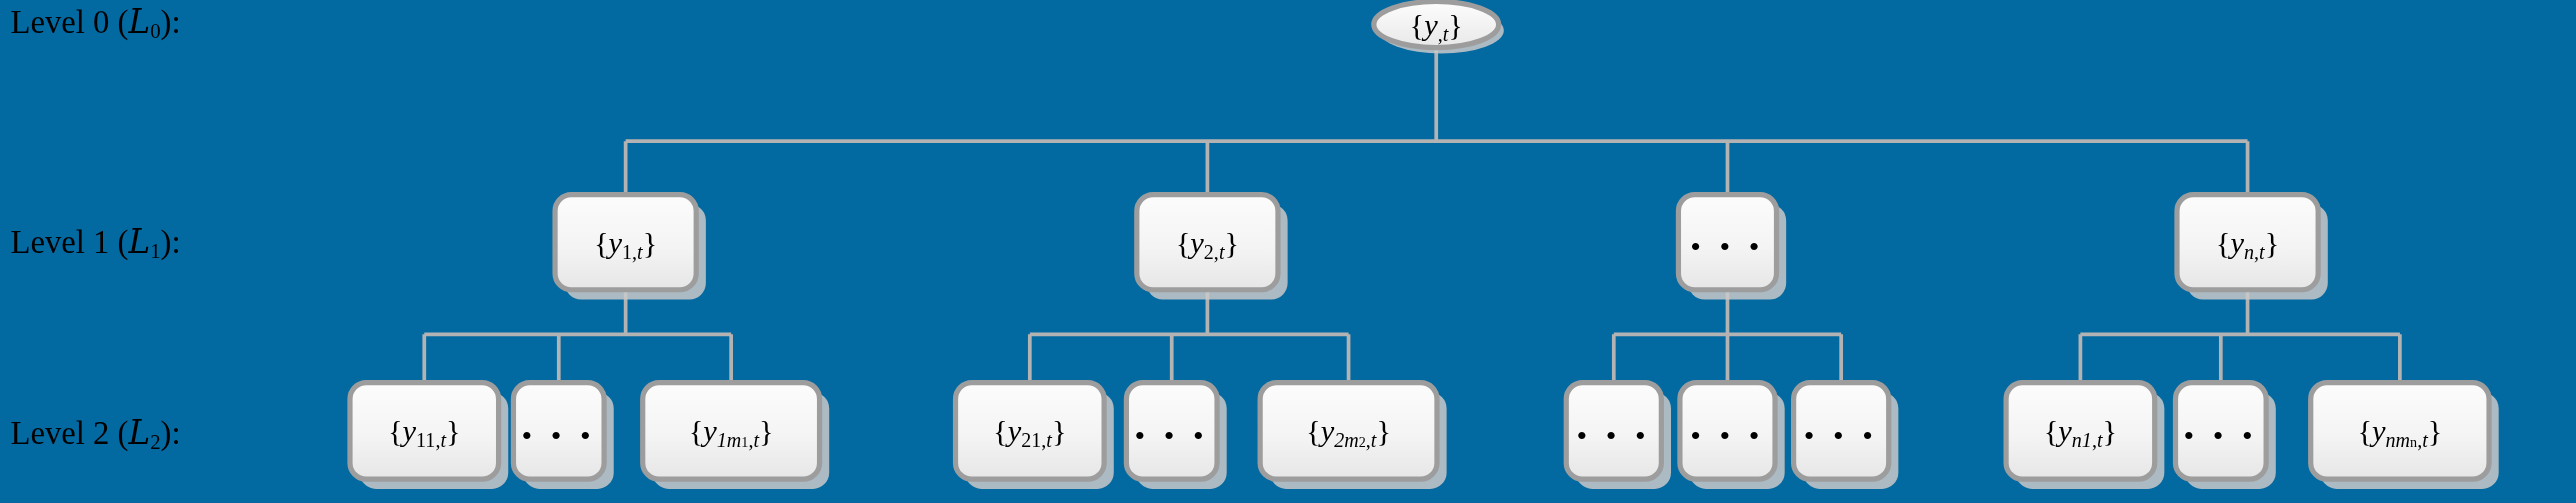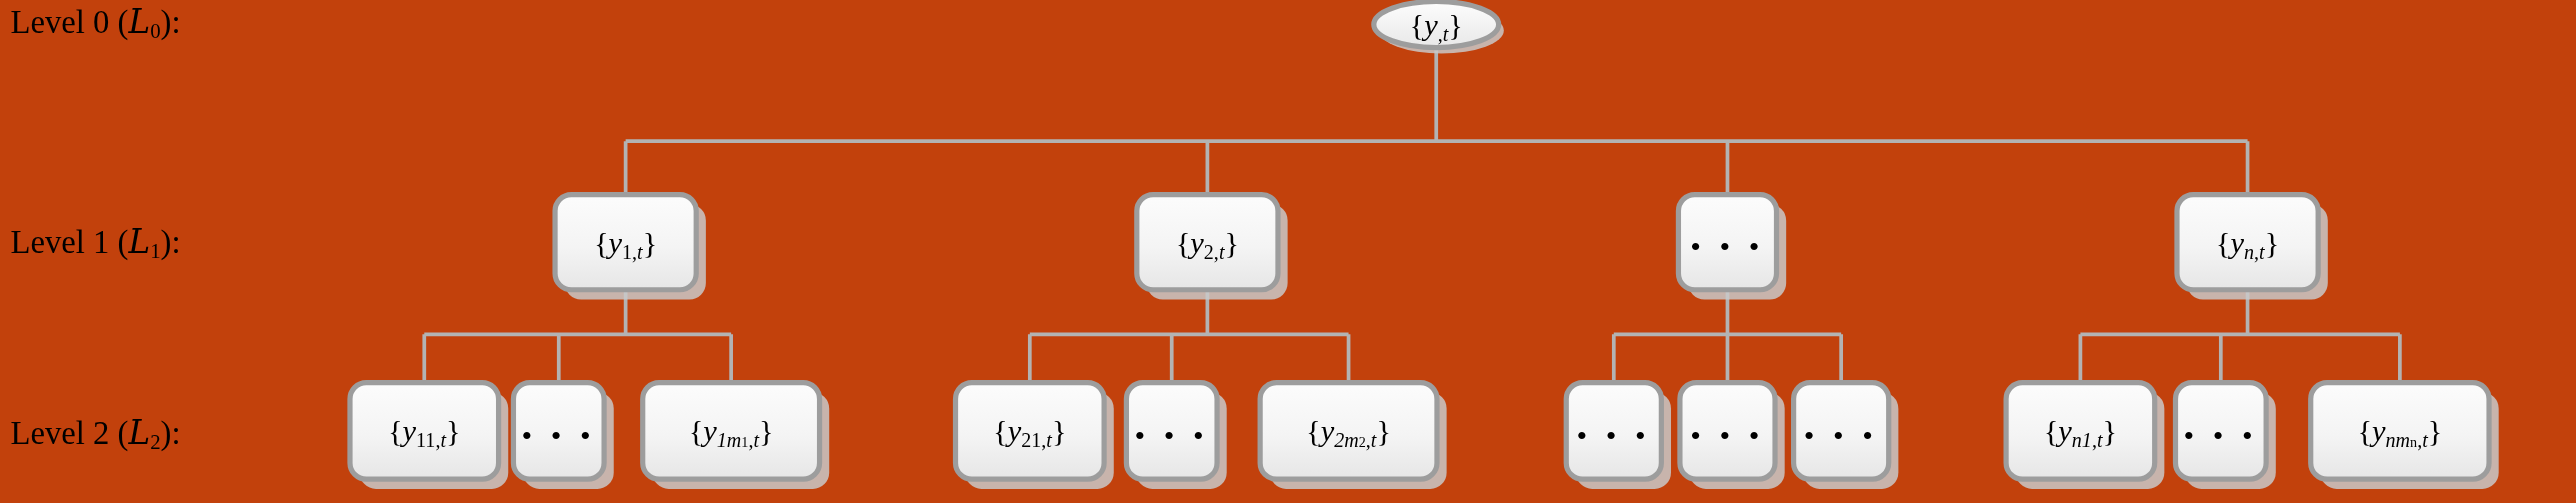--- a/index.html
+++ b/index.html
@@ -1,18 +1,18 @@
 <!DOCTYPE html>
 <html style="font-size:12px"><head>
 <meta charset="utf-8">
 <style>
   html,body{margin:0;padding:0;background:#ffffff;}
   body{width:2576px;height:503px;overflow:hidden;
        font-family:"Liberation Serif","DejaVu Serif",serif;}
-  #stage{position:relative;width:2576px;height:503px;background:#c2410c;}
+  #stage{position:relative;width:2576px;height:503px;background:#0369a1;}
   svg#diagram{position:absolute;left:0;top:0;width:2576px;height:503px;display:block;}
 
   .lvl-label{font-family:"Liberation Serif","DejaVu Serif",serif;
              font-size:44px;fill:#000;}
   .lvl-label .cal{font-family:"DejaVu Serif",serif;font-style:italic;}
 
   .node-text{font-family:"Liberation Serif","DejaVu Serif",serif;
              font-size:41px;fill:#000;text-anchor:middle;}
   .node-text .var{font-style:italic;}
   .node-text .brace{font-style:normal;}

